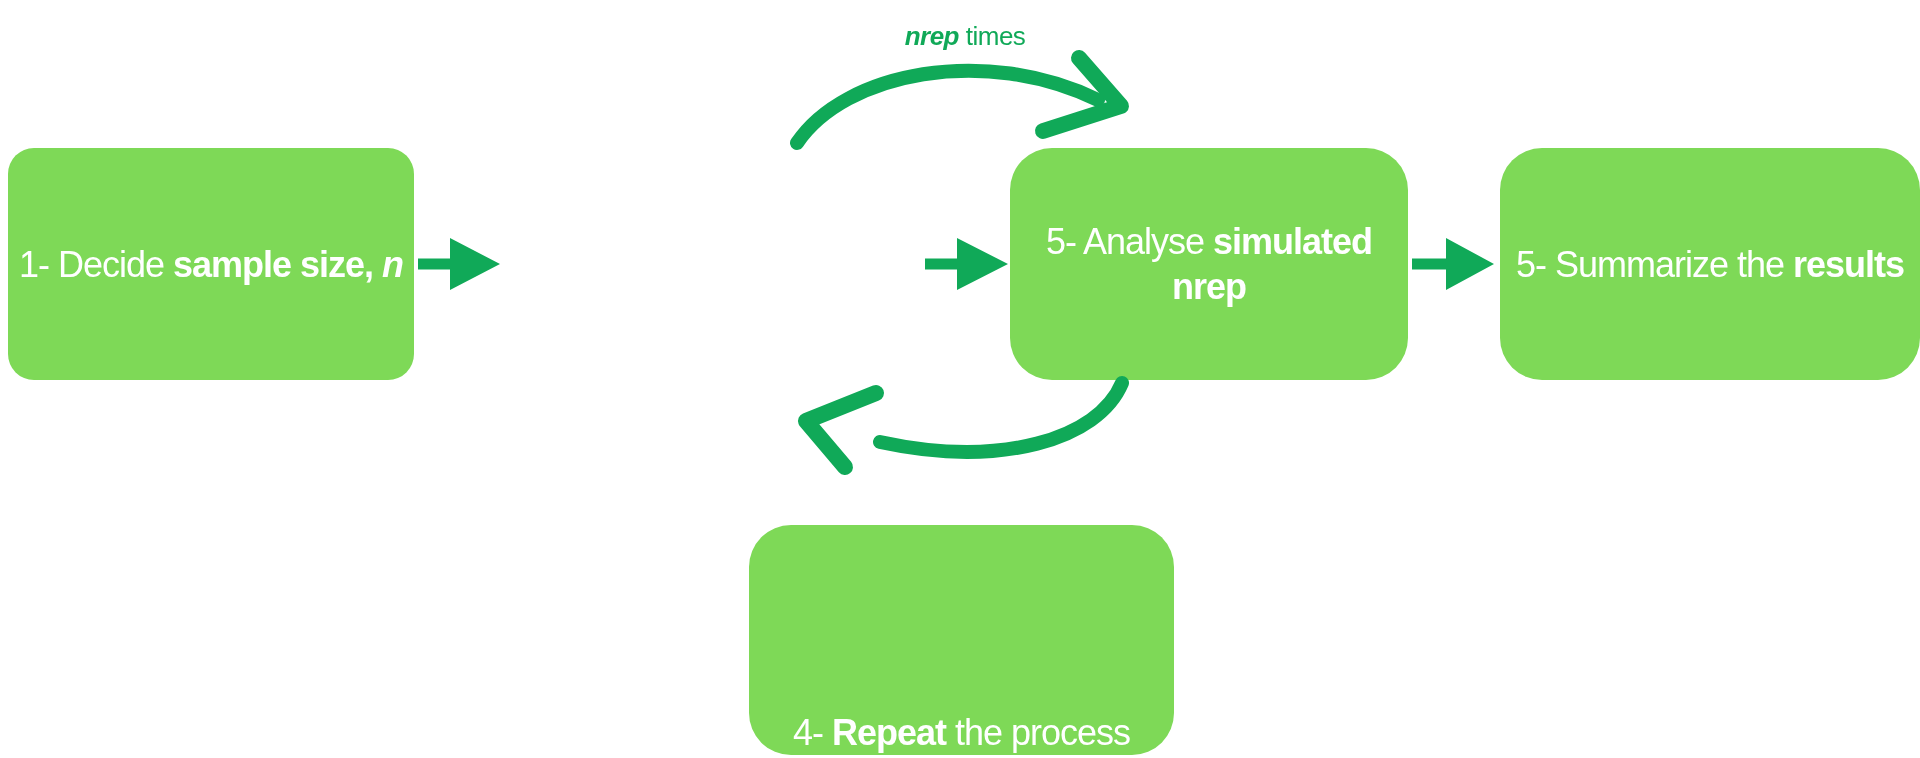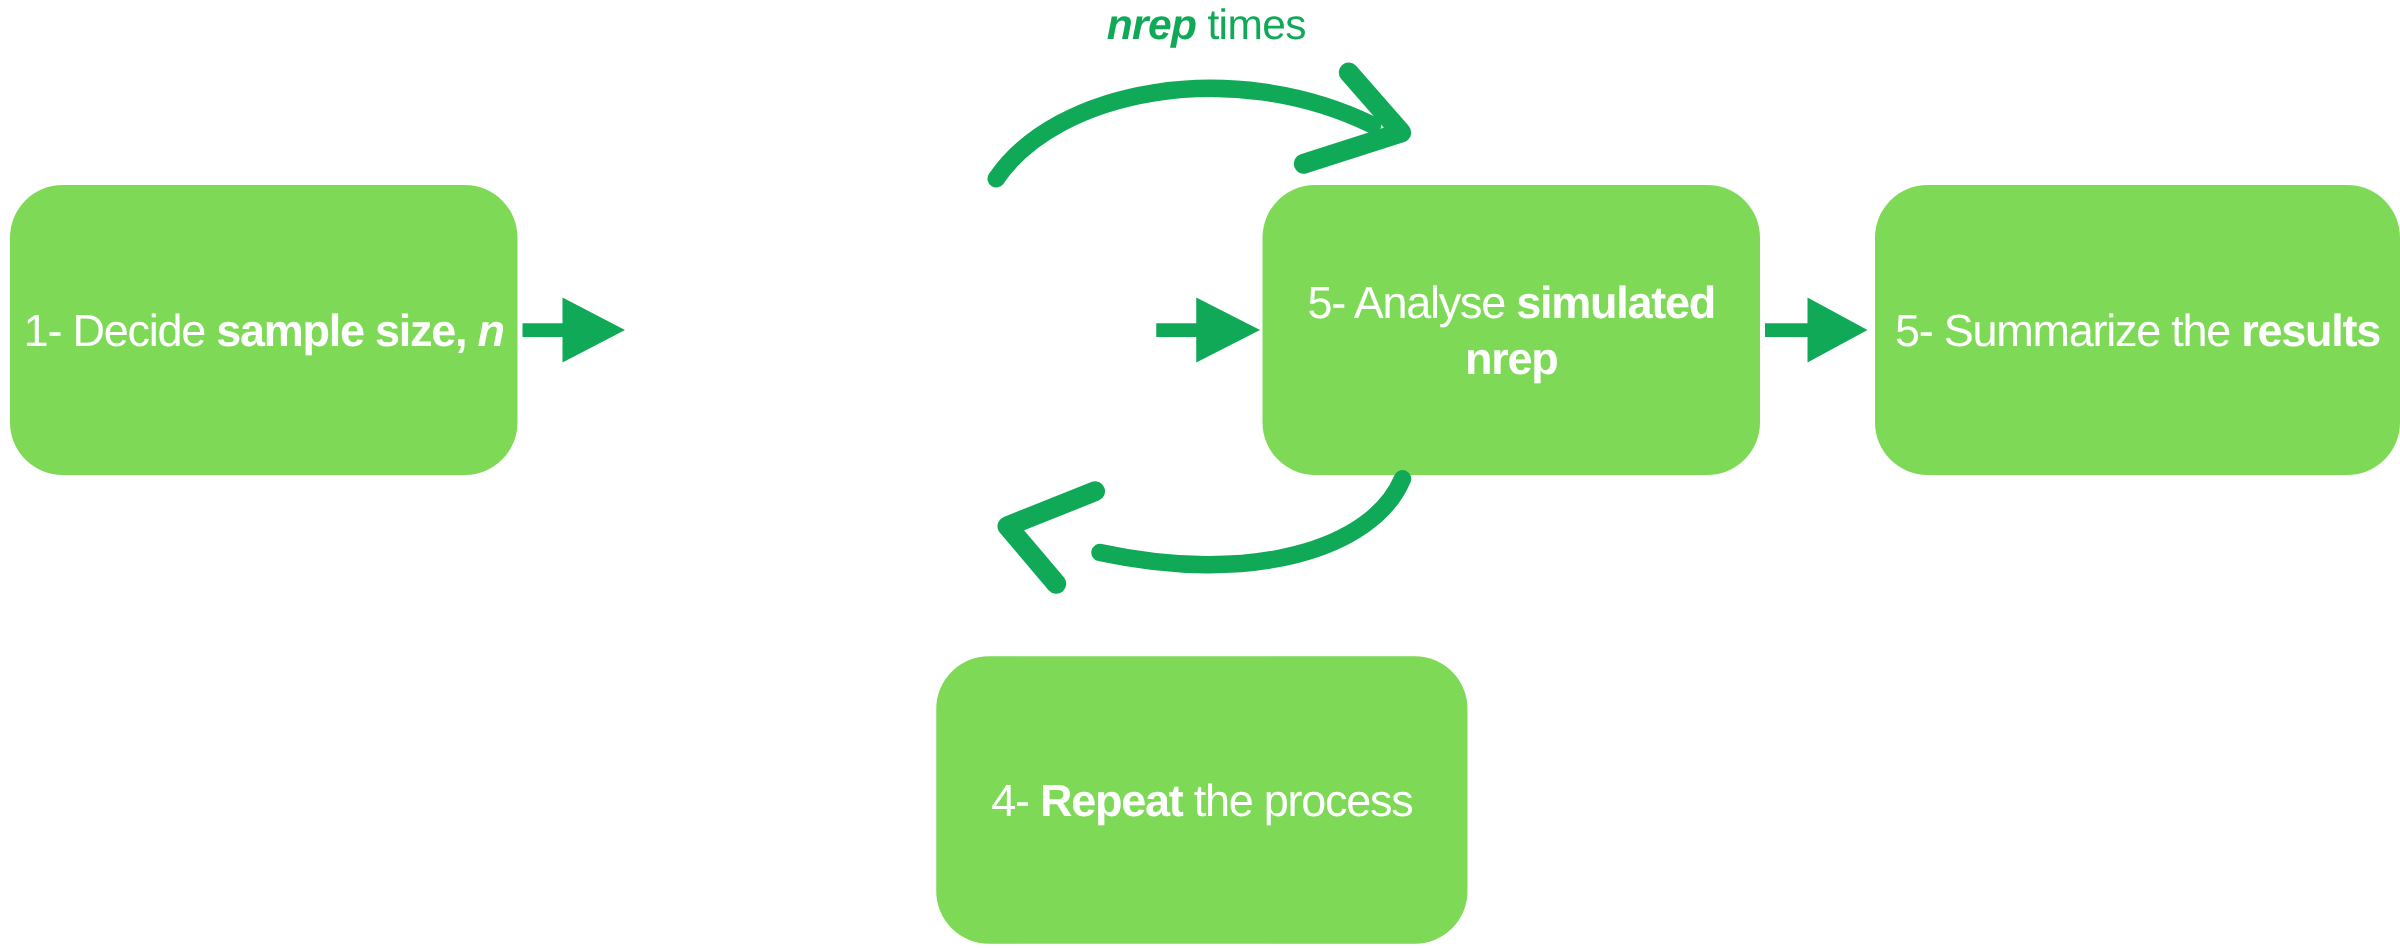--- a/index.html
+++ b/index.html
@@ -32,34 +32,34 @@
     color: var(--box-text);
     font-size: 36px;
     letter-spacing: -1px;
     line-height: 1.25;
     padding: 0 8px;
   }
   .step-box .bold { font-weight: 700; }
   .step-box .bold-italic { font-weight: 700; font-style: italic; }
   .step-box .regular { font-weight: 400; }
 
-  #box-1 { left: 8px;    top: 148px; width: 406px; height: 232px; }
+  #box-1 { left: 8px;    top: 148px; width: 406px; height: 232px; border-radius: 26px; }
   #box-2 { left: 505px;  top: 148px; width: 420px; height: 232px; }
   #box-3 { left: 1010px; top: 148px; width: 398px; height: 232px; }
-  #box-4 { left: 749px;  top: 525px; width: 425px; height: 230px; }
+  #box-4 { left: 749px;  top: 525px; width: 425px; height: 230px; align-items: flex-end; }
   #box-5 { left: 1500px; top: 148px; width: 420px; height: 232px; text-align: center; }
 
   .cycle-label {
     position: absolute;
     left: 810px;
-    top: 0px;
+    top: 16px;
     width: 310px;
     text-align: center;
     color: var(--accent);
-    font-size: 34px;
+    font-size: 26px;
     letter-spacing: -0.5px;
     line-height: 40px;
   }
   .cycle-label .bold-italic { font-weight: 700; font-style: italic; }
   .cycle-label .regular { font-weight: 400; }
 
   .arrow-layer {
     position: absolute;
     left: 0; top: 0;
     width: 1920px;

